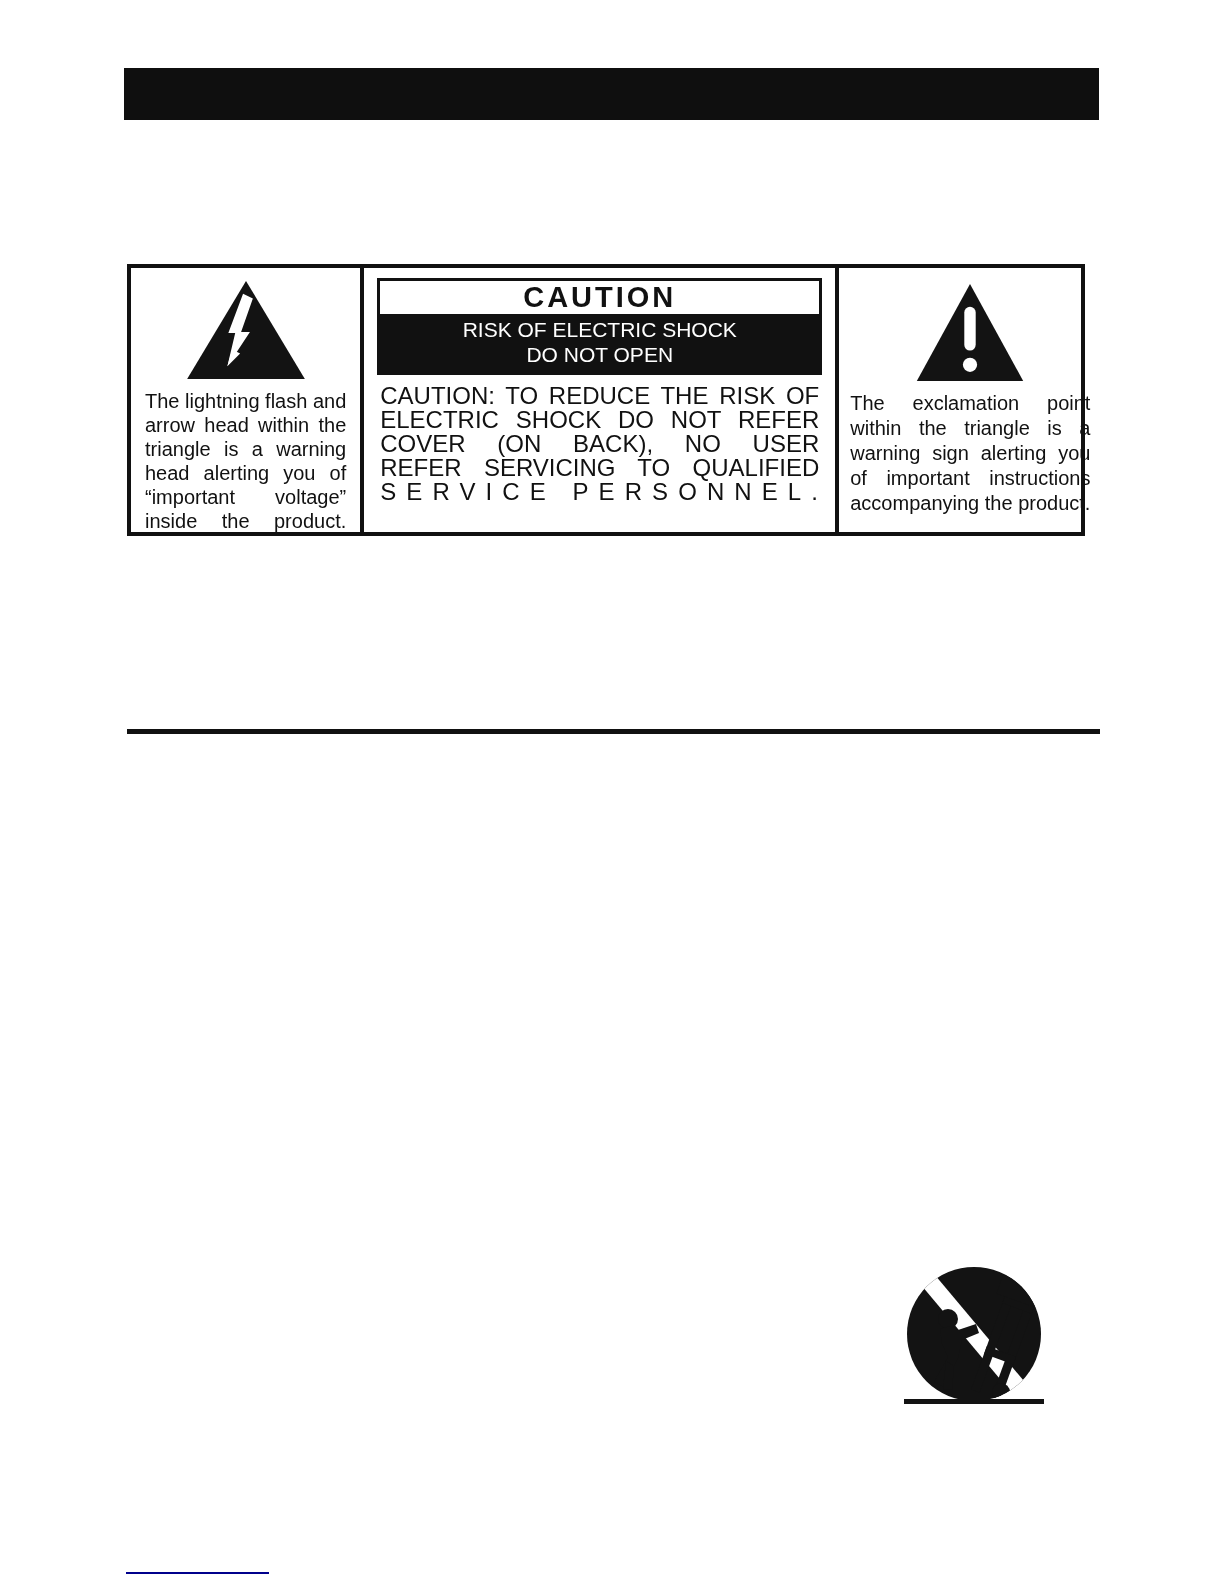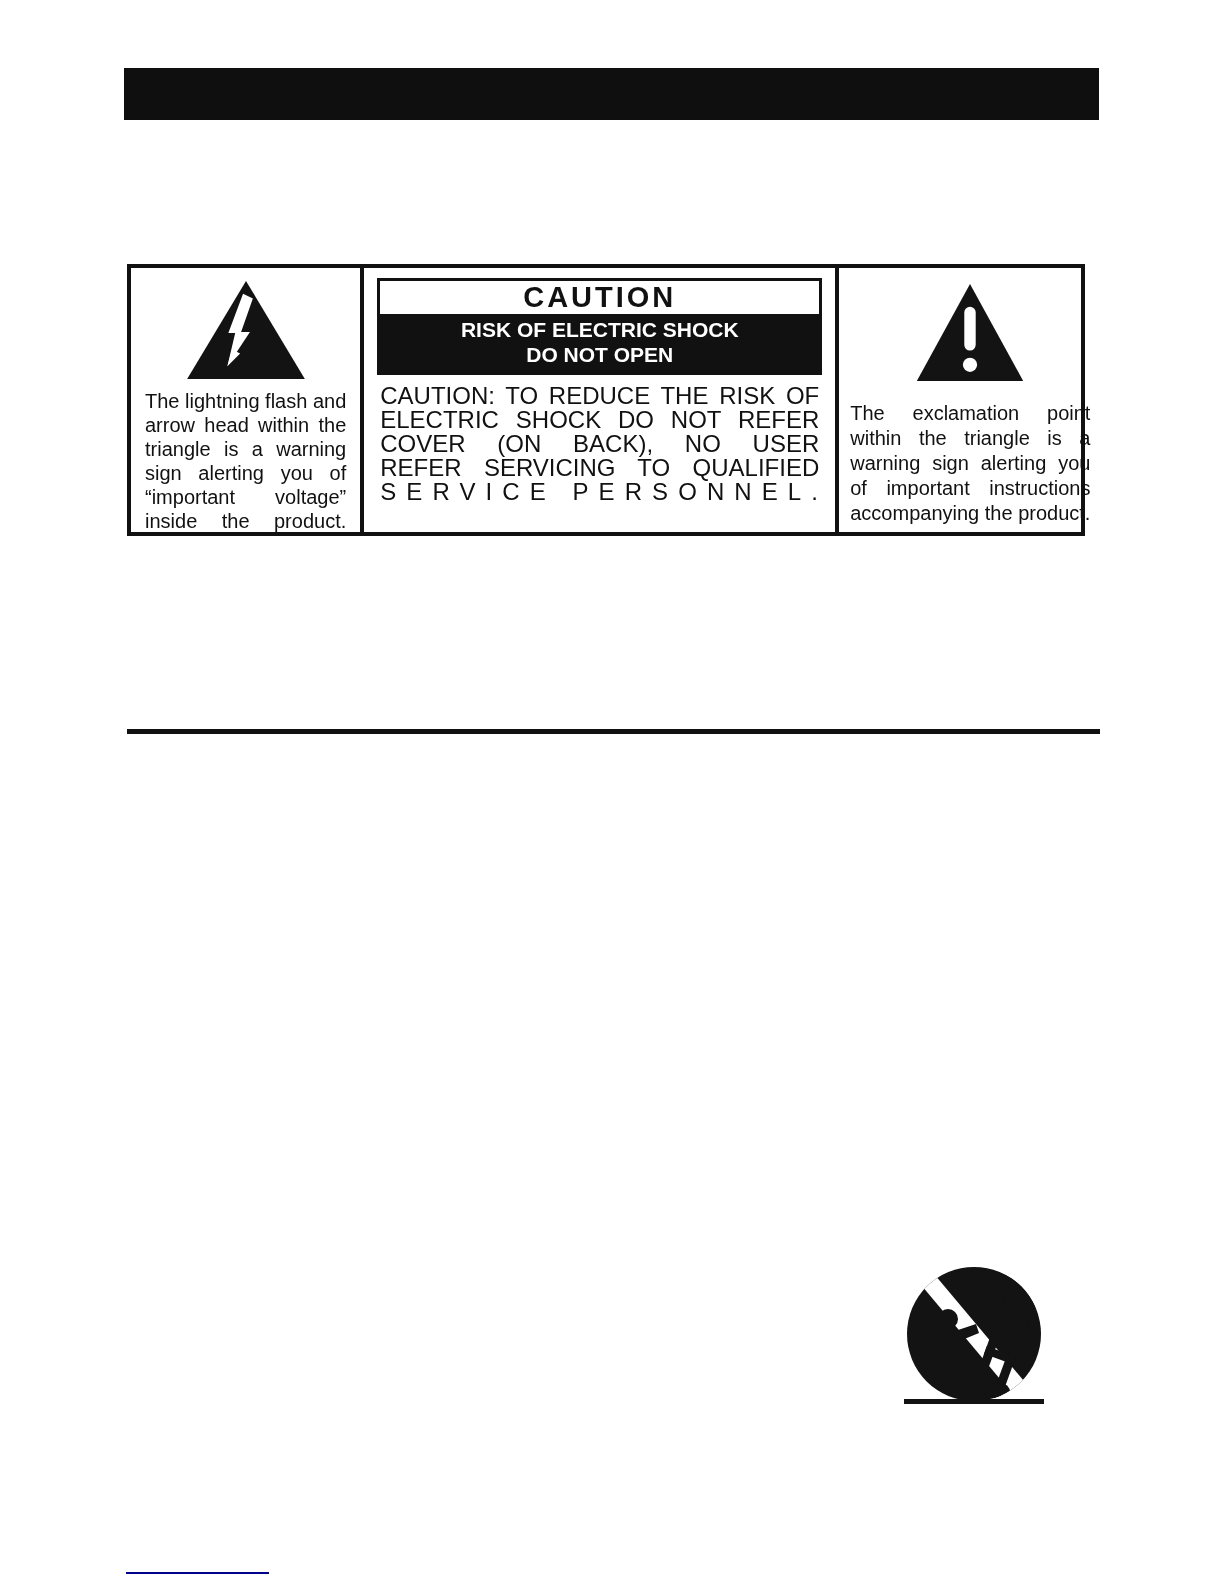--- a/index.html
+++ b/index.html
@@ -19,28 +19,28 @@
   .panel-left{width:337px;border-right:4px solid #111111;padding:10px 14px 0 14px;}
   .panel-center{width:475px;border-right:4px solid #111111;padding:10px 13px 0 13px;}
   .panel-right{flex:1;padding:12px 11px 0 11px;}
   .tri-svg{display:block;margin:0 auto;}
   .jtext{margin-top:7px;}
   .jline{
     text-align:justify;text-align-last:justify;
     font-size:20px;line-height:24px;white-space:nowrap;
   }
   .panel-right .jline{line-height:25px;}
-  .panel-right .jtext{margin-top:16px;}
+  .panel-right .jtext{margin-top:6px;}
   .label-box{border:3px solid #111111;}
   .label-title{
     height:33px;display:flex;align-items:center;justify-content:center;
     font-weight:bold;font-size:29px;letter-spacing:3px;background:#ffffff;
   }
   .label-banner{
-    background:#111111;color:#ffffff;text-align:center;font-weight:bold;
+    background:#111111;color:#ffffff;text-align:center;font-weight:normal;
     font-size:21px;line-height:25px;padding:3px 0 5px 0;
   }
   .center-body{margin-top:9px;padding:0 3px;}
   .center-body .jline{font-size:24px;line-height:24px;}
   .spread{letter-spacing:0.42em;}
   .rule-divider{
     position:absolute;left:127px;top:729px;width:973px;height:5px;background:#111111;
   }
   .cart-wrap{position:absolute;left:898px;top:1266px;width:152px;height:150px;}
   .footer-rule{
@@ -61,21 +61,21 @@
         <svg class="tri-svg" width="124" height="104" viewBox="0 0 126 106" aria-hidden="true">
           <polygon points="63,3 123,103 3,103" fill="#131313"></polygon>
           <polygon fill="#ffffff" points="60,16 45,56 52,56 44,90 67,55 58,55 70,21"></polygon>
           <polygon fill="#ffffff" points="44,90 57,77 49,73"></polygon>
         </svg>
       </span>
       <div class="jtext">
         <div class="jline">The lightning flash and</div>
         <div class="jline">arrow head within the</div>
         <div class="jline">triangle is a warning</div>
-        <div class="jline">sign alerting you of</div>
+        <div class="jline">head alerting you of</div>
         <div class="jline">“important voltage”</div>
         <div class="jline">inside the product.</div>
       </div>
     </div>
 
     <div class="panel panel-center">
       <div class="label-box">
         <div class="label-title">CAUTION</div>
         <div class="label-banner">
           <div>RISK OF ELECTRIC SHOCK</div>

